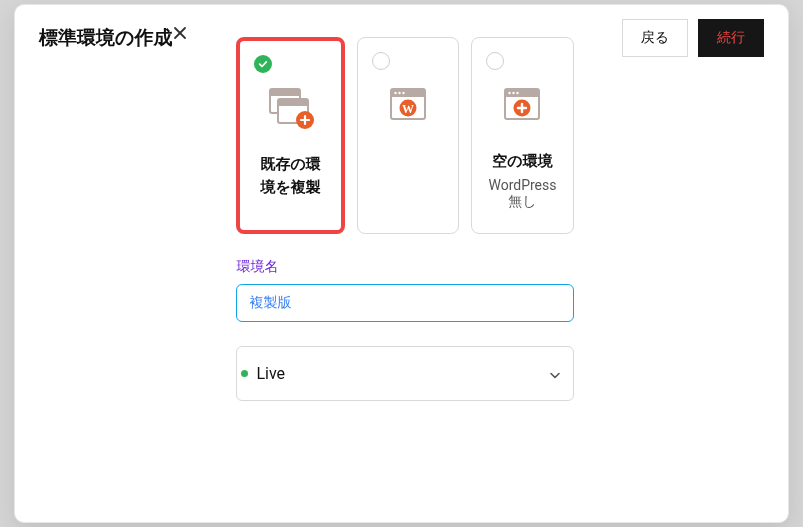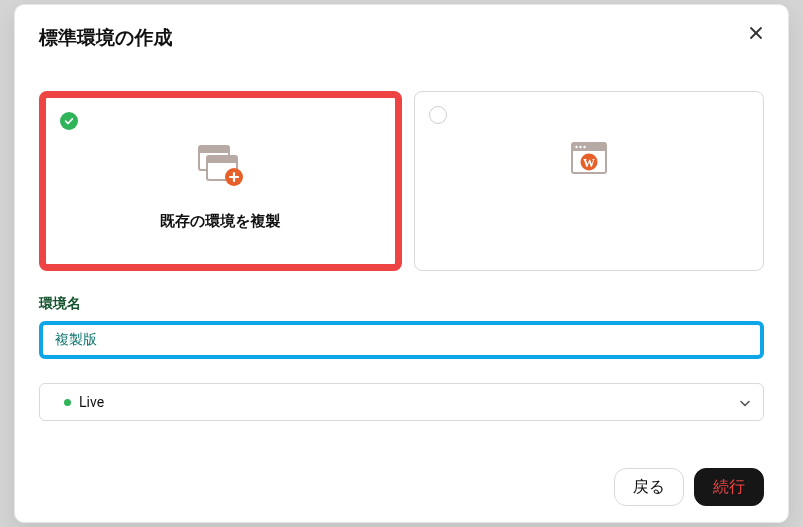--- a/index.html
+++ b/index.html
@@ -16,21 +16,21 @@
     position: absolute;
     top: 4px;
     left: 14px;
     right: 14px;
     bottom: 4px;
     background: #fff;
     border-radius: 10px;
     border: 1px solid #e7e7e7;
     box-shadow: 0 8px 24px rgba(0,0,0,0.10);
     display: flex;
-    flex-direction: column;
+    flex-direction: row;
   }
   .modal-header {
     padding: 20px 24px 8px 24px;
     display: flex;
     align-items: flex-start;
     justify-content: space-between;
   }
   .modal-title {
     font-size: 19px;
     font-weight: 600;
@@ -58,21 +58,21 @@
     border-radius: 8px;
     padding: 14px 16px 22px 16px;
     cursor: pointer;
     position: relative;
     display: flex;
     flex-direction: column;
     align-items: center;
     min-height: 180px;
   }
   .card.selected {
-    border: 7px solid #ef4444;
+    border: 4px solid #ef4444;
   }
   .card-radio {
     position: absolute;
     top: 14px;
     left: 14px;
     width: 18px;
     height: 18px;
     border-radius: 50%;
   }
   .card.selected .card-radio {
@@ -103,46 +103,46 @@
   }
   .card-subtitle {
     font-size: 14px;
     color: #555;
     text-align: center;
     margin-top: 4px;
   }
   .field-group { margin-top: 24px; }
   .field-label {
     font-size: 14px;
-    font-weight: 700;
-    color: #14532d;
+    font-weight: 400;
+    color: #6d28d9;
     margin-bottom: 8px;
     margin-top: 23px;
   }
   .text-input {
     width: 100%;
     height: 38px;
-    border: 4px solid #0ea5e9;
+    border: 1px solid #0ea5e9;
     border-radius: 6px;
     padding: 0 12px;
     font-size: 14px;
-    color: #0f766e;
+    color: #3b82f6;
     outline: none;
   }
   .select-wrap {
     position: relative;
     width: 100%;
   }
   .select-input {
     width: 100%;
-    height: 38px;
+    height: 55px;
     border: 1px solid #d9d9d9;
     border-radius: 6px;
-    padding: 0 36px 0 24px;
-    font-size: 14px;
+    padding: 0 36px 0 4px;
+    font-size: 16px;
     color: #111;
     background: #fff;
     display: flex;
     align-items: center;
     gap: 8px;
     cursor: pointer;
   }
   .status-dot {
     width: 7px;
     height: 7px;
@@ -163,22 +163,22 @@
   .modal-footer {
     padding: 14px 24px 16px 24px;
     display: flex;
     justify-content: flex-end;
     gap: 10px;
     border-top: 0;
   }
   .btn {
     height: 38px;
     padding: 0 18px;
-    border-radius: 12px;
-    font-size: 16px;
+    border-radius: 0;
+    font-size: 14px;
     font-weight: 500;
     cursor: pointer;
     display: inline-flex;
     align-items: center;
     justify-content: center;
   }
   .btn-secondary {
     background: #fff;
     border: 1px solid #d9d9d9;
     color: #111;
@@ -236,20 +236,37 @@
             <rect x="4" y="3" width="34" height="8" fill="#b7a9a3"></rect>
             <circle cx="8.5" cy="7" r="1.2" fill="#fff"></circle>
             <circle cx="12.5" cy="7" r="1.2" fill="#fff"></circle>
             <circle cx="16.5" cy="7" r="1.2" fill="#fff"></circle>
             <circle cx="21" cy="22" r="8.5" fill="#e7602a"></circle>
             <text x="21" y="26.5" text-anchor="middle" font-family="Georgia, serif" font-size="12" font-weight="bold" fill="#fff">W</text>
           </svg>
         </div>
       </div>
 
+      <div class="card">
+        <div class="card-radio"></div>
+        <div class="card-icon-wrap">
+          <svg width="42" height="40" viewBox="0 0 42 40">
+            <rect x="4" y="3" width="34" height="30" rx="2" fill="#fff" stroke="#b7a9a3" stroke-width="2"></rect>
+            <rect x="4" y="3" width="34" height="8" fill="#b7a9a3"></rect>
+            <circle cx="8.5" cy="7" r="1.2" fill="#fff"></circle>
+            <circle cx="12.5" cy="7" r="1.2" fill="#fff"></circle>
+            <circle cx="16.5" cy="7" r="1.2" fill="#fff"></circle>
+            <circle cx="21" cy="22" r="8.5" fill="#e7602a"></circle>
+            <line x1="21" y1="18" x2="21" y2="26" stroke="#fff" stroke-width="2.4" stroke-linecap="round"></line>
+            <line x1="17" y1="22" x2="25" y2="22" stroke="#fff" stroke-width="2.4" stroke-linecap="round"></line>
+          </svg>
+        </div>
+        <div class="card-title">空の環境</div>
+        <div class="card-subtitle">WordPress無し</div>
+      </div>
 
     </div>
 
     <div class="field-group">
       <div class="field-label">環境名</div>
       <input type="text" class="text-input" value="複製版" style="">
     </div>
 
     <div class="field-group">
       <div class="select-wrap">

